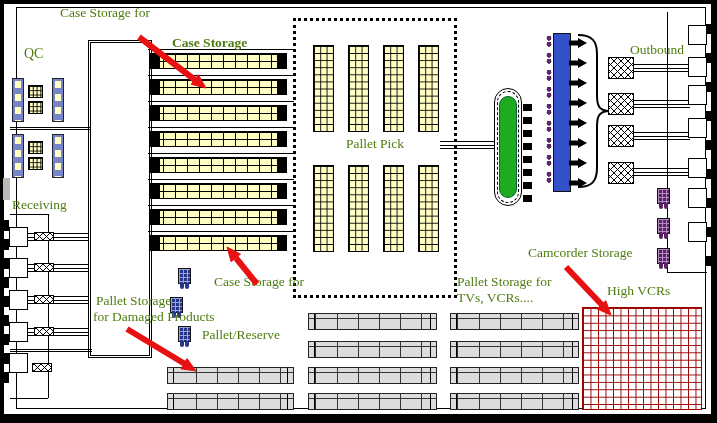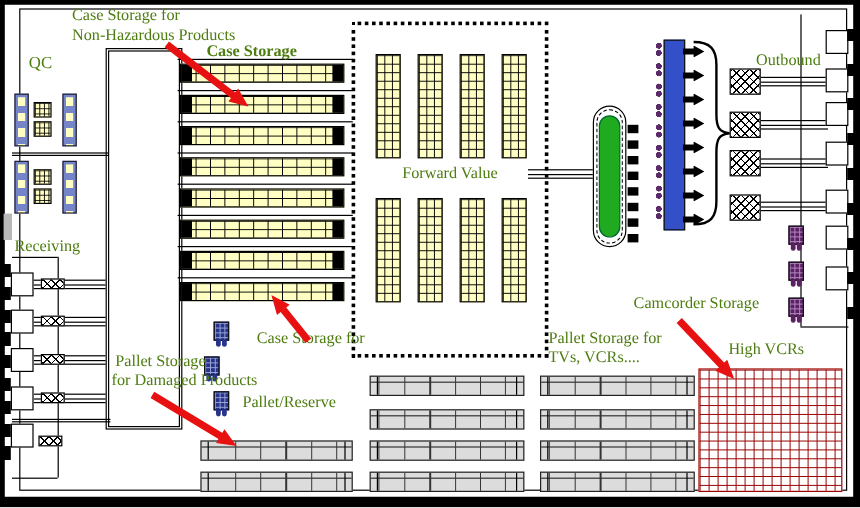--- a/index.html
+++ b/index.html
@@ -232,25 +232,24 @@
   <div class="abs gray-rack" style="left:308px;top:367px;width:129px;"></div>
   <div class="abs gray-rack" style="left:308px;top:393px;width:129px;"></div>
   <div class="abs gray-rack" style="left:450px;top:313px;width:129px;"></div>
   <div class="abs gray-rack" style="left:450px;top:341px;width:129px;"></div>
   <div class="abs gray-rack" style="left:450px;top:367px;width:129px;"></div>
   <div class="abs gray-rack" style="left:450px;top:393px;width:129px;"></div>
 
   <div class="abs hv-cage" style="left:582px;top:307px;width:120px;height:103px;"></div>
 
   <div class="label" style="left:60px;top:6px;">Case Storage for</div>
-  <div class="label" style="left:60px;top:22px;">Non-Hazardous Products</div>
   <div class="label" style="left:172px;top:36px;font-weight:bold;">Case Storage</div>
   <div class="label" style="left:24px;top:46px;font-size:14px;">QC</div>
   <div class="label" style="left:12px;top:198px;">Receiving</div>
-  <div class="label" style="left:293px;top:137px;width:164px;text-align:center;">Forward Value</div>
+  <div class="label" style="left:293px;top:137px;width:164px;text-align:center;">Pallet Pick</div>
   <div class="label" style="left:630px;top:43px;">Outbound</div>
   <div class="label" style="left:214px;top:275px;">Case Storage for</div>
   <div class="label" style="left:96px;top:294px;">Pallet Storage</div>
   <div class="label" style="left:93px;top:310px;">for Damaged Products</div>
   <div class="label" style="left:202px;top:328px;">Pallet/Reserve</div>
   <div class="label" style="left:457px;top:275px;">Pallet Storage for</div>
   <div class="label" style="left:457px;top:291px;">TVs, VCRs....</div>
   <div class="label" style="left:528px;top:246px;">Camcorder Storage</div>
   <div class="label" style="left:607px;top:284px;">High VCRs</div>
 

